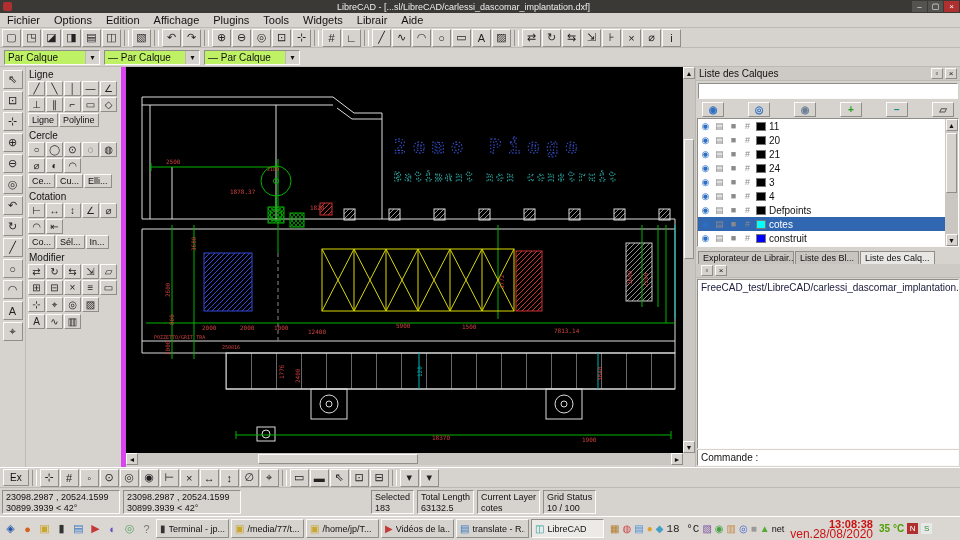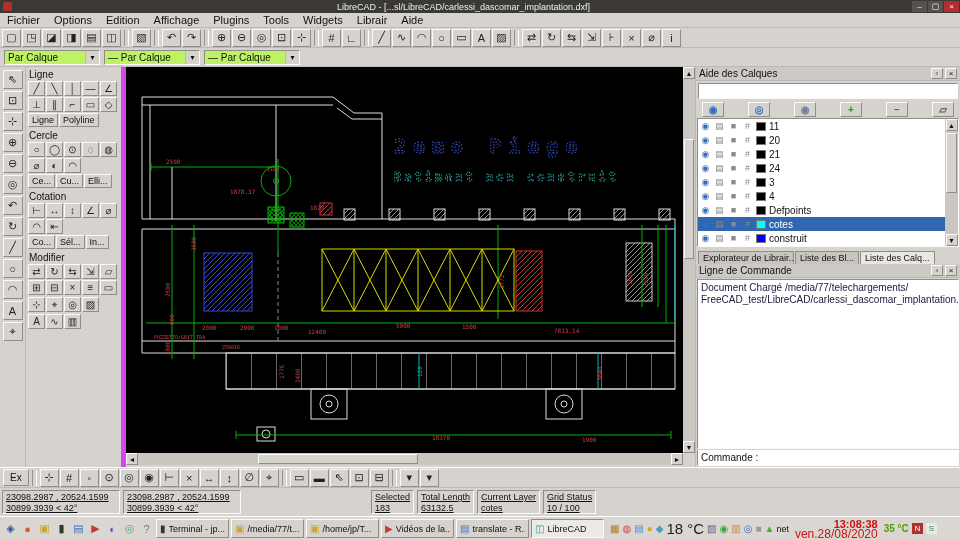--- a/index.html
+++ b/index.html
@@ -62,32 +62,32 @@
 .rp-tab.active{background:#e9e7e3;}
 #cmd-log{flex:1;margin:1px;background:#fff;border:1px solid;border-color:#8f8d88 #fcfbf9 #fcfbf9 #8f8d88;font-size:10px;padding:2px 3px;color:#202040;line-height:12px;overflow:hidden;}
 #cmd-prompt{height:16px;margin:0 1px 1px 1px;background:#fff;border:1px solid;border-color:#8f8d88 #fcfbf9 #fcfbf9 #8f8d88;border-top:none;display:flex;align-items:center;font-size:10px;padding:0 3px;gap:3px;}
 #cmd-input{flex:1;border:none;outline:none;font-size:10px;font-family:"Liberation Sans",sans-serif;}
 
 #bottom-toolbar{top:467px;left:0;width:960px;height:20px;display:flex;align-items:center;gap:1px;padding:0 3px;background:#d6d3ce;border-top:1px solid #fff;}
 #ex-btn{height:17px;padding:0 6px;font-size:10px;}
 
 #statusbar{top:487px;left:0;width:960px;height:29px;background:#d6d3ce;border-top:1px solid #bdbab5;display:flex;align-items:stretch;gap:3px;padding:2px;}
 .scell{border:1px solid;border-color:#8f8d88 #fcfbf9 #fcfbf9 #8f8d88;padding:1px 3px;font-size:9px;line-height:11px;white-space:nowrap;}
-.scell .l2{display:block;text-decoration:underline;}
+.scell .l2{display:block;}
 .sgap{width:124px;}
 
 #taskbar{top:516px;left:0;width:960px;height:24px;background:#dad7d3;border-top:1px solid #fff;display:flex;align-items:center;gap:2px;padding:0 3px;}
 .launcher{width:15px;height:17px;font-size:11px;display:flex;align-items:center;justify-content:center;}
 .twin{width:73px;height:19px;display:flex;align-items:center;gap:3px;font-size:10px;padding:0 3px;background:#d6d3ce;border:1px solid;border-color:#fcfbf9 #8f8d88 #8f8d88 #fcfbf9;overflow:hidden;}
 .twin.active{background:#eceae6;border-color:#8f8d88 #fcfbf9 #fcfbf9 #8f8d88;}
 .twin .wl{white-space:nowrap;overflow:hidden;font-size:9px;}
 #tray{display:flex;align-items:center;gap:3px;margin-left:4px;}
 .tray-item{font-size:10px;display:flex;align-items:center;}
 .tray-item span:empty{display:none;}
-.tray-item .tt{font-size:15px;color:#222;}
+.tray-item .tt{font-size:11px;color:#222;font-family:Liberation Mono, monospace;}
 #clock{margin-left:4px;text-align:right;color:#cc1111;line-height:10px;}
 #clock .ct{font-size:11px;font-weight:bold;}
 #clock .cd{font-size:12px;}
 #cpu-temp{color:#4f9f00;font-weight:bold;font-size:10px;margin-left:4px;}
 .badge{font-size:8px;width:11px;height:11px;display:flex;align-items:center;justify-content:center;margin-left:1px;}
 </style>
 </head>
 <body>
 <div id="app">
 
@@ -367,21 +367,21 @@
     </div>
     <div class="scroll" style="left:0;top:386px;width:557px;height:12px;">
       <span class="sarrow btn3d">◄</span>
       <span class="sthumb" style="height:10px;width:160px;margin-left:120px;"></span>
       <span class="sarrow btn3d" style="margin-left:auto;">►</span>
     </div>
   </div>
 
   <div id="right-panel">
     <div class="dock-title">
-      <span class="dt">Aide des Calques</span>
+      <span class="dt">Liste des Calques</span>
       <span class="db btn3d">▫</span>
       <span class="db btn3d">×</span>
     </div>
     <input id="layer-filter" type="text" value="" style="">
     <div id="layer-toolbar">
       <span class="tbi btn3d" style="color: rgb(45, 111, 196);">◉</span>
           <span class="tbi btn3d" style="color: rgb(45, 111, 196);">◎</span>
           <span class="tbi btn3d" style="color: rgb(107, 127, 152);">◉</span>
           <span class="tbi btn3d" style="color: rgb(31, 158, 31);">+</span>
           <span class="tbi btn3d" style="color: rgb(13, 140, 140);">−</span>
@@ -465,26 +465,24 @@
         <span class="sthumb" style="width:11px;height:60px;margin-top:2px;"></span>
         <span class="sarrow btn3d" style="margin-top:auto;">▼</span>
       </div>
     </div>
     <div id="rp-tabs">
       <span class="rp-tab">Explorateur de Librair...</span>
           <span class="rp-tab">Liste des Bl...</span>
           <span class="rp-tab active">Liste des Calq...</span>
     </div>
     <div class="dock-title">
-      <span class="dt">Ligne de Commande</span>
       <span class="db btn3d">▫</span>
       <span class="db btn3d">×</span>
     </div>
     <div id="cmd-log">
-      <div>Document Chargé /media/77/telechargements/</div>
           <div>FreeCAD_test/LibreCAD/carlessi_dascomar_implantation.dxf</div>
     </div>
     <div id="cmd-prompt">
       <span>Commande :</span>
       <input id="cmd-input" type="text" value="" style="">
     </div>
   </div>
 </div>
 
 <div id="bottom-toolbar" class="abs">

